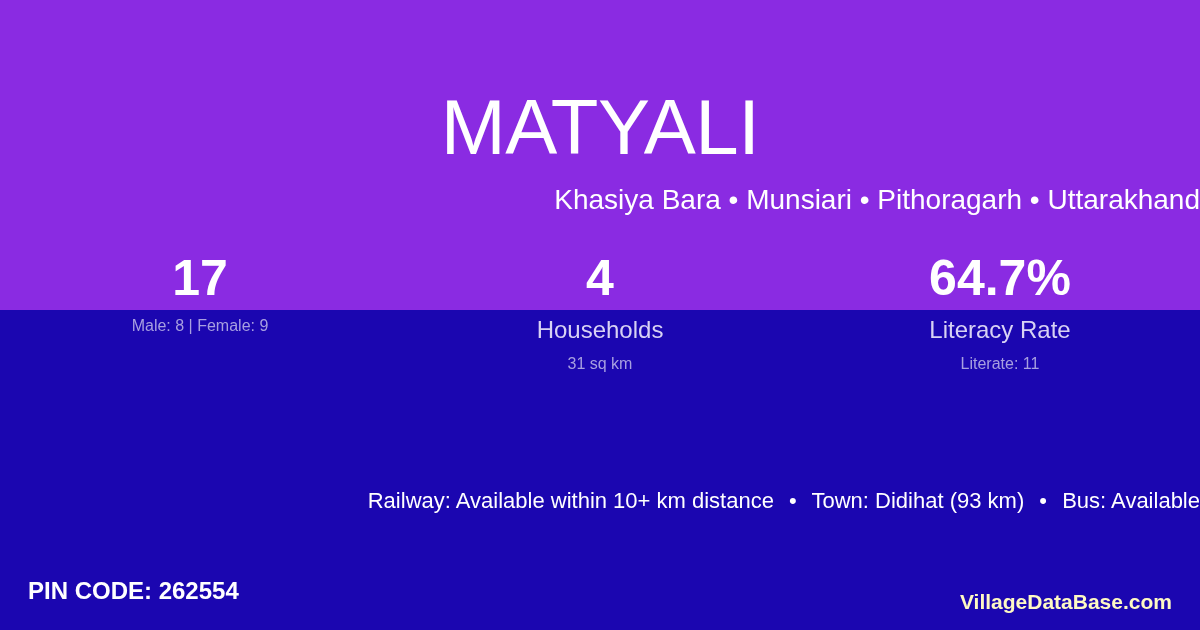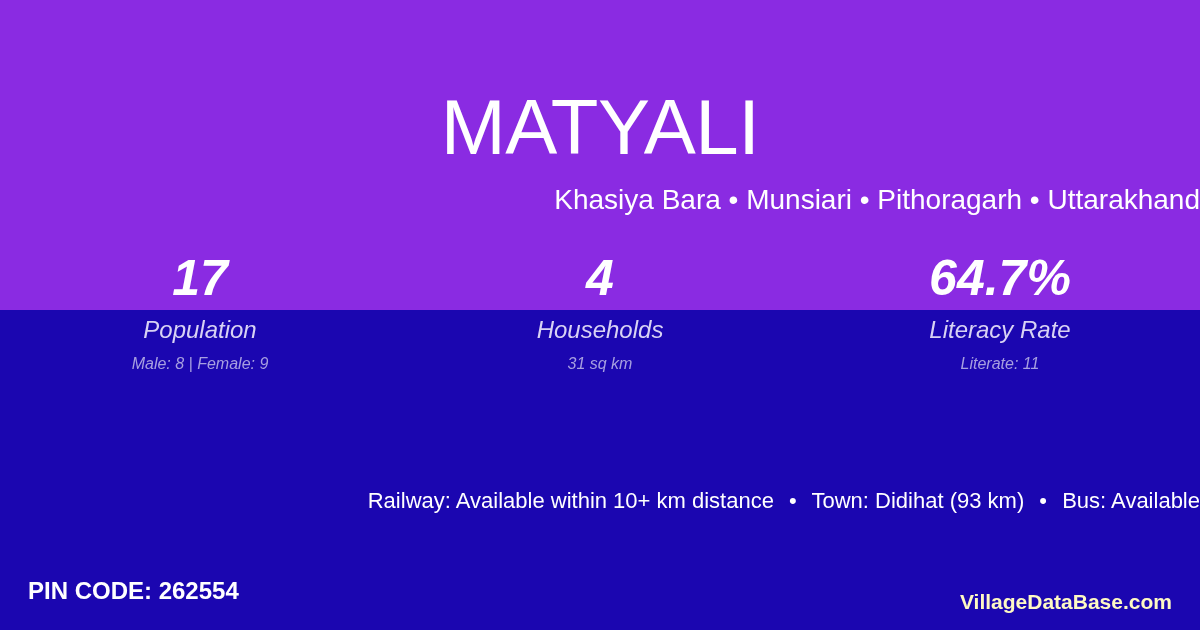--- a/index.html
+++ b/index.html
@@ -67,21 +67,20 @@
     position: absolute;
     left: 0;
     top: 248px;
     width: 1200px;
     display: flex;
     flex-direction: row;
   }
   .stat {
     flex: 1 1 0;
     text-align: center;
-    font-style: italic;
   }
   .stat-value {
     color: #ffffff;
     font-size: 50px;
     font-weight: bold;
     line-height: 60px;
     white-space: nowrap;
   }
   .stat-label {
     color: #d8d2f4;
@@ -148,21 +147,20 @@
   <div class="banner"></div>
 
   <div class="title">MATYALI</div>
 
   <div class="subtitle">Khasiya Bara • Munsiari • Pithoragarh • Uttarakhand</div>
 
   <div class="stats">
 
     <div class="stat">
       <div class="stat-value">17</div>
-      <div class="stat-label">Population</div>
       <div class="stat-sub">Male: 8 | Female: 9</div>
     </div>
 
     <div class="stat">
       <div class="stat-value">4</div>
       <div class="stat-label">Households</div>
       <div class="stat-sub">31 sq km</div>
     </div>
 
     <div class="stat">

